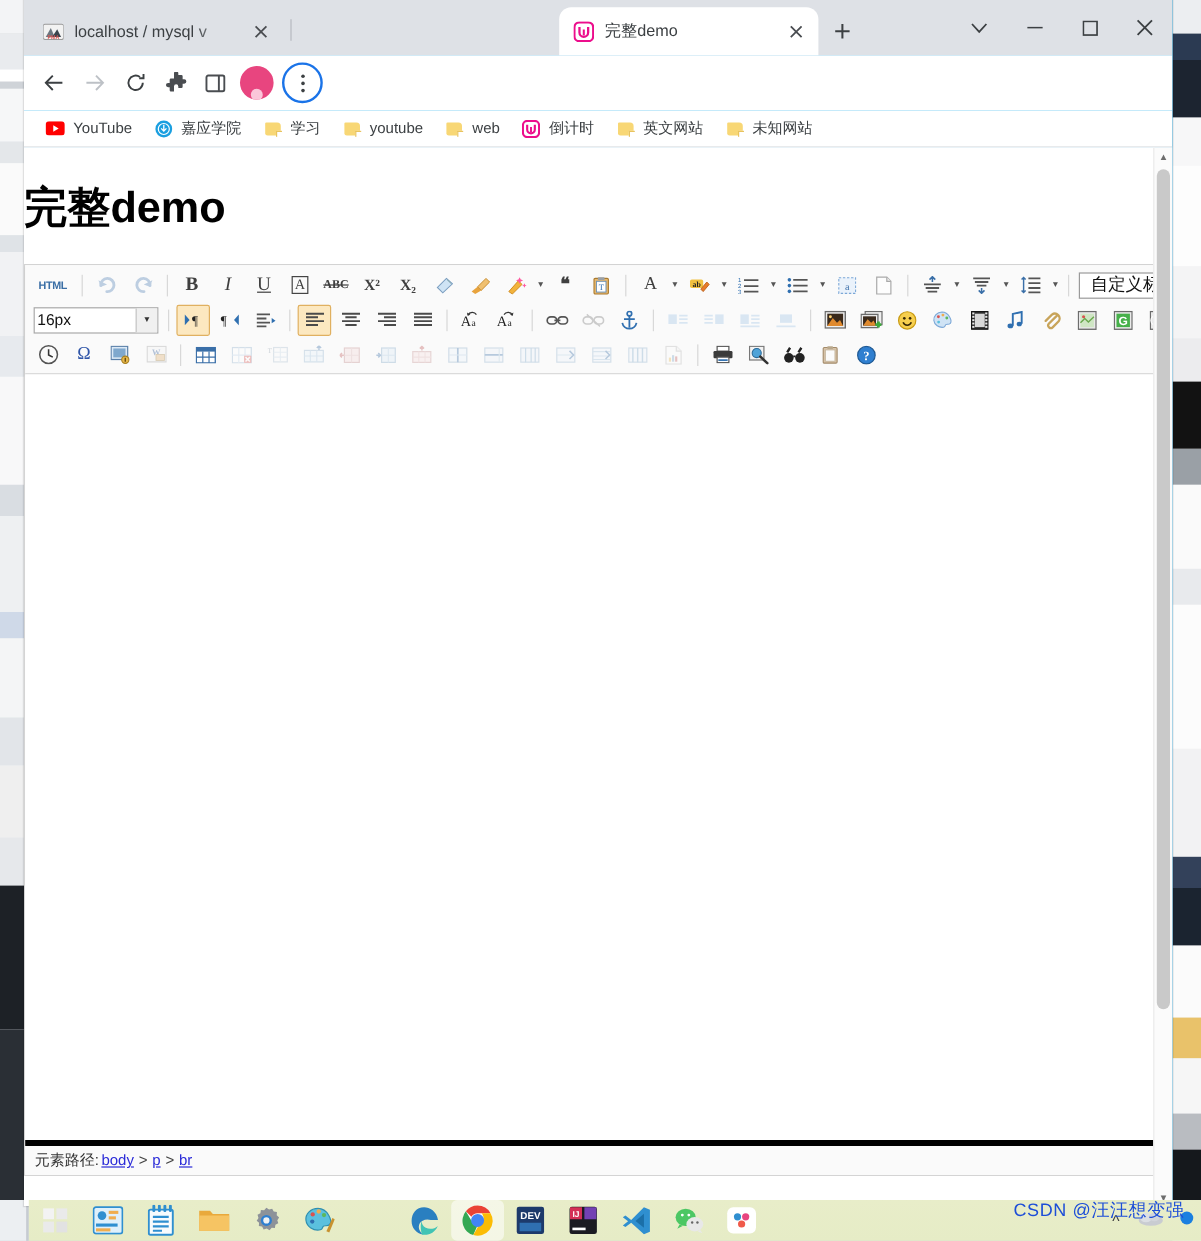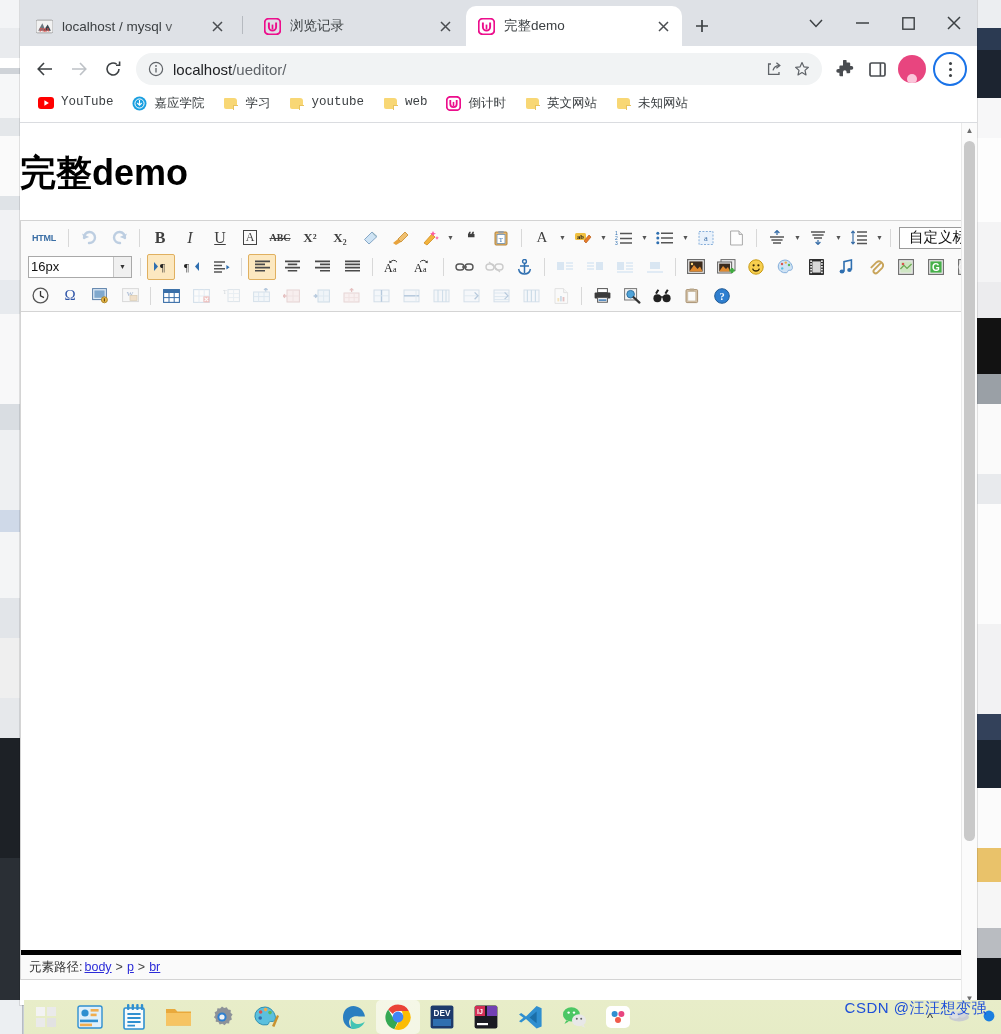--- a/index.html
+++ b/index.html
@@ -72,21 +72,21 @@
                 box-shadow:0 12px 0 -1px #fbc6da, 0 0 0 0 transparent;}
   .kebab{
     width:30px;height:30px;border-radius:50%;border:2px solid #1a73e8;margin-left:7px;margin-right:2px;
     display:flex;align-items:center;justify-content:center;flex:0 0 30px;
   }
   .kebab i{width:3px;height:3px;border-radius:50%;background:#3c4043;display:block;
            box-shadow:0 -6px 0 #3c4043, 0 6px 0 #3c4043;}
   
   .bookmarks{height:30px;background:#fff;display:flex;align-items:center;padding:0 10px;
              border-bottom:1px solid #dadce0;}
-  .bm{display:flex;height:24px;padding:0 8px;border-radius:4px;margin-right:2px;font-family:Liberation Mono, monospace;}
+  .bm{display:flex;align-items:center;height:24px;padding:0 8px;border-radius:4px;margin-right:2px;}
   .bm .bmi{width:16px;height:16px;flex:0 0 16px;margin-right:7px;display:flex;align-items:center;justify-content:center;}
   .bm .bml{font-size:12.5px;color:#3c4043;white-space:nowrap;}
   .folder{width:13px;height:11px;background:#f8d775;border-radius:1px 3px 2px 2px;position:relative;}
   .folder:after{content:"";position:absolute;right:-1px;bottom:-1px;width:4px;height:4px;
                 background:#fff;border-left:1px solid #e8c35f;border-top:1px solid #e8c35f;}
   
   .viewport{position:relative;height:auto;background:#fff;}
   .page{position:absolute;left:0;top:0;right:15px;bottom:0;background:#fff;overflow:hidden;}
   .pagetitle{font-size:36px;font-weight:bold;color:#000;margin:26px 0 0 0;padding-left:0px;
              letter-spacing:0px;}
@@ -211,33 +211,20 @@
       <span class="ttl">localhost / mysql v</span>
       <span class="tabclose">
         <svg width="11" height="11" viewBox="0 0 11 11">
             <path d="M1 1 L10 10 M10 1 L1 10" stroke="#4a4d51" stroke-width="1.5" fill="none"></path>
           </svg>
       </span>
     </div>
 
     <div class="tabsep" style="left:222px;"></div>
 
-    <div class="tab inactive" style="left:232px;width:212px;">
-      <svg class="favicon" viewBox="0 0 16 16">
-        <rect x="0.6" y="0.6" width="14.8" height="14.8" rx="4" fill="none" stroke="#ec0e8c" stroke-width="1.8"></rect>
-        <path d="M4.6 4.2 v4.3 a3.4 3.4 0 0 0 6.8 0 V4.2" fill="none" stroke="#ec0e8c" stroke-width="1.8"></path>
-        <path d="M8 6.2 v4.6" stroke="#ec0e8c" stroke-width="1.6"></path>
-      </svg>
-      <span class="ttl">浏览记录</span>
-      <span class="tabclose">
-        <svg width="11" height="11" viewBox="0 0 11 11">
-            <path d="M1 1 L10 10 M10 1 L1 10" stroke="#4a4d51" stroke-width="1.5" fill="none"></path>
-          </svg>
-      </span>
-    </div>
 
     <div class="tab active" style="left:446px;width:216px;">
       <svg class="favicon" viewBox="0 0 16 16">
         <rect x="0.6" y="0.6" width="14.8" height="14.8" rx="4" fill="none" stroke="#ec0e8c" stroke-width="1.8"></rect>
         <path d="M4.6 4.2 v4.3 a3.4 3.4 0 0 0 6.8 0 V4.2" fill="none" stroke="#ec0e8c" stroke-width="1.8"></path>
         <path d="M8 6.2 v4.6" stroke="#ec0e8c" stroke-width="1.6"></path>
       </svg>
       <span class="ttl">完整demo</span>
       <span class="tabclose">
         <svg width="11" height="11" viewBox="0 0 11 11">
@@ -287,42 +274,20 @@
           <path d="M2 9 H15 M10 3 L15.8 9 L10 15" stroke="#bdc1c6" stroke-width="1.6" fill="none"></path>
         </svg>
     </div>
     <div class="navbtn">
       <svg width="18" height="18" viewBox="0 0 18 18">
         <path d="M15 9 A6 6 0 1 1 12.6 4.2" stroke="#3c4043" stroke-width="1.6" fill="none"></path>
         <path d="M15.6 1.6 V5.2 H12" stroke="#3c4043" stroke-width="1.6" fill="none"></path>
       </svg>
     </div>
 
-    <div class="omnibox">
-      <span style="display:flex;align-items:center;">
-        <svg width="16" height="16" viewBox="0 0 16 16">
-          <circle cx="8" cy="8" r="6.6" stroke="#5f6368" stroke-width="1.2" fill="none"></circle>
-          <circle cx="8" cy="4.9" r=".95" fill="#5f6368"></circle>
-          <path d="M8 7 V11.6" stroke="#5f6368" stroke-width="1.3"></path>
-        </svg>
-      </span>
-      <span class="omni-url"><span>localhost</span><span class="dim">/ueditor/</span></span>
-      <span class="omni-act">
-        <svg width="16" height="16" viewBox="0 0 16 16" fill="none" stroke="#5f6368" stroke-width="1.3">
-          <path d="M5 3 H2.6 V13.4 H13 V11"></path>
-            <path d="M7 9.4 C8 5.6 11 4.6 13.4 4.6"></path>
-            <path d="M10.4 1.8 L13.8 4.6 L10.4 7.3"></path>
-        </svg>
-      </span>
-      <span class="omni-act">
-        <svg width="16" height="16" viewBox="0 0 16 16">
-          <path d="M8 1.6 L9.9 5.8 L14.4 6.3 L11 9.4 L12 13.9 L8 11.6 L4 13.9 L5 9.4 L1.6 6.3 L6.1 5.8 Z" fill="none" stroke="#5f6368" stroke-width="1.2" stroke-linejoin="round"></path>
-        </svg>
-      </span>
-    </div>
 
     <div class="ext">
       <svg width="18" height="18" viewBox="0 0 18 18" fill="#4a4d51">
         <path d="M7 1.2 a1.8 1.8 0 0 1 3.6 0 v1.3 h2.6 a1 1 0 0 1 1 1 v2.6 h1.3 a1.8 1.8 0 0 1 0 3.6 H14.2 v2.6 a1 1 0 0 1-1 1 H10.6 v-1.3 a1.8 1.8 0 0 0-3.6 0 V16.3 H4.4 a1 1 0 0 1-1-1 v-2.6 H2.1 a1.8 1.8 0 0 1 0-3.6 H3.4 V6.5 a1 1 0 0 1 1-1 H7 Z"></path>
       </svg>
     </div>
     <div class="ext">
       <svg width="17" height="17" viewBox="0 0 17 17">
         <rect x="1" y="2" width="15" height="13" rx="1.6" fill="none" stroke="#4a4d51" stroke-width="1.7"></rect>
         <path d="M11.4 2 V15" stroke="#4a4d51" stroke-width="1.6"></path>

